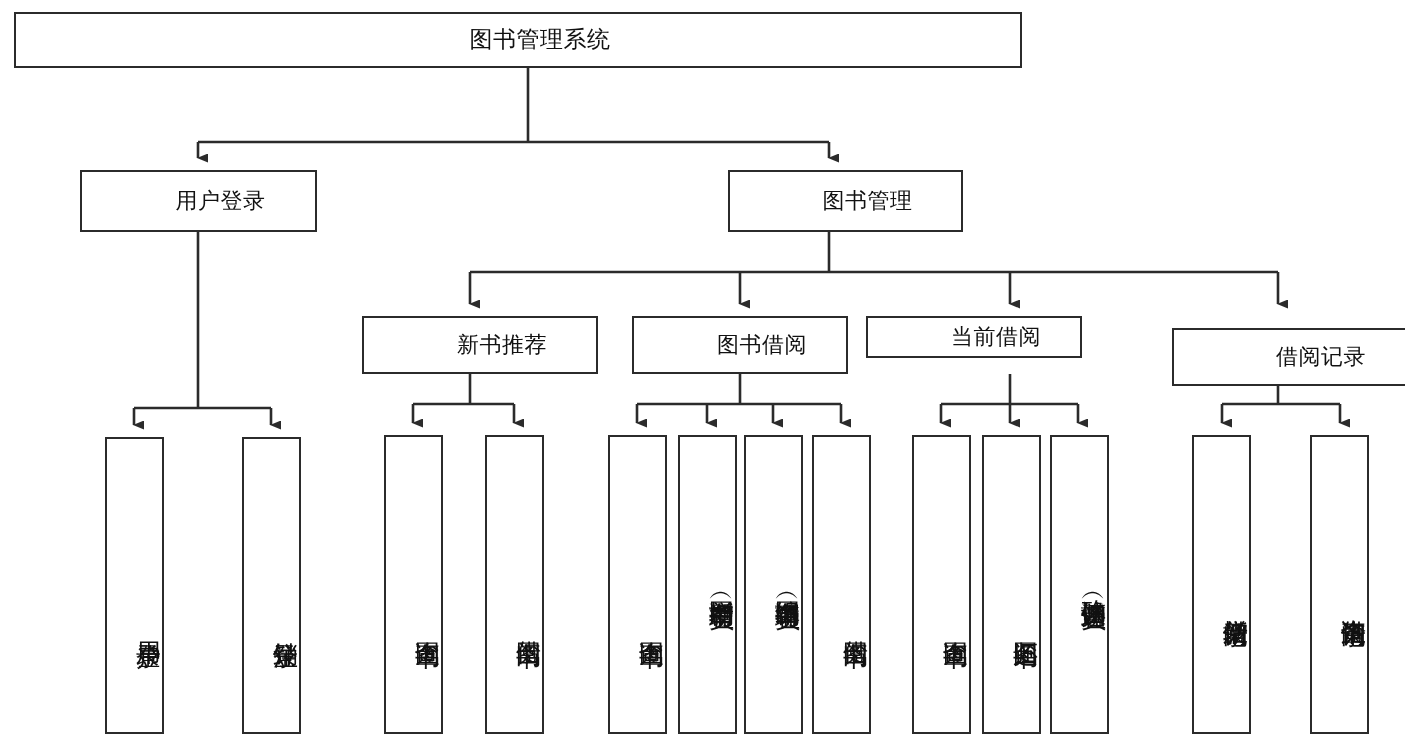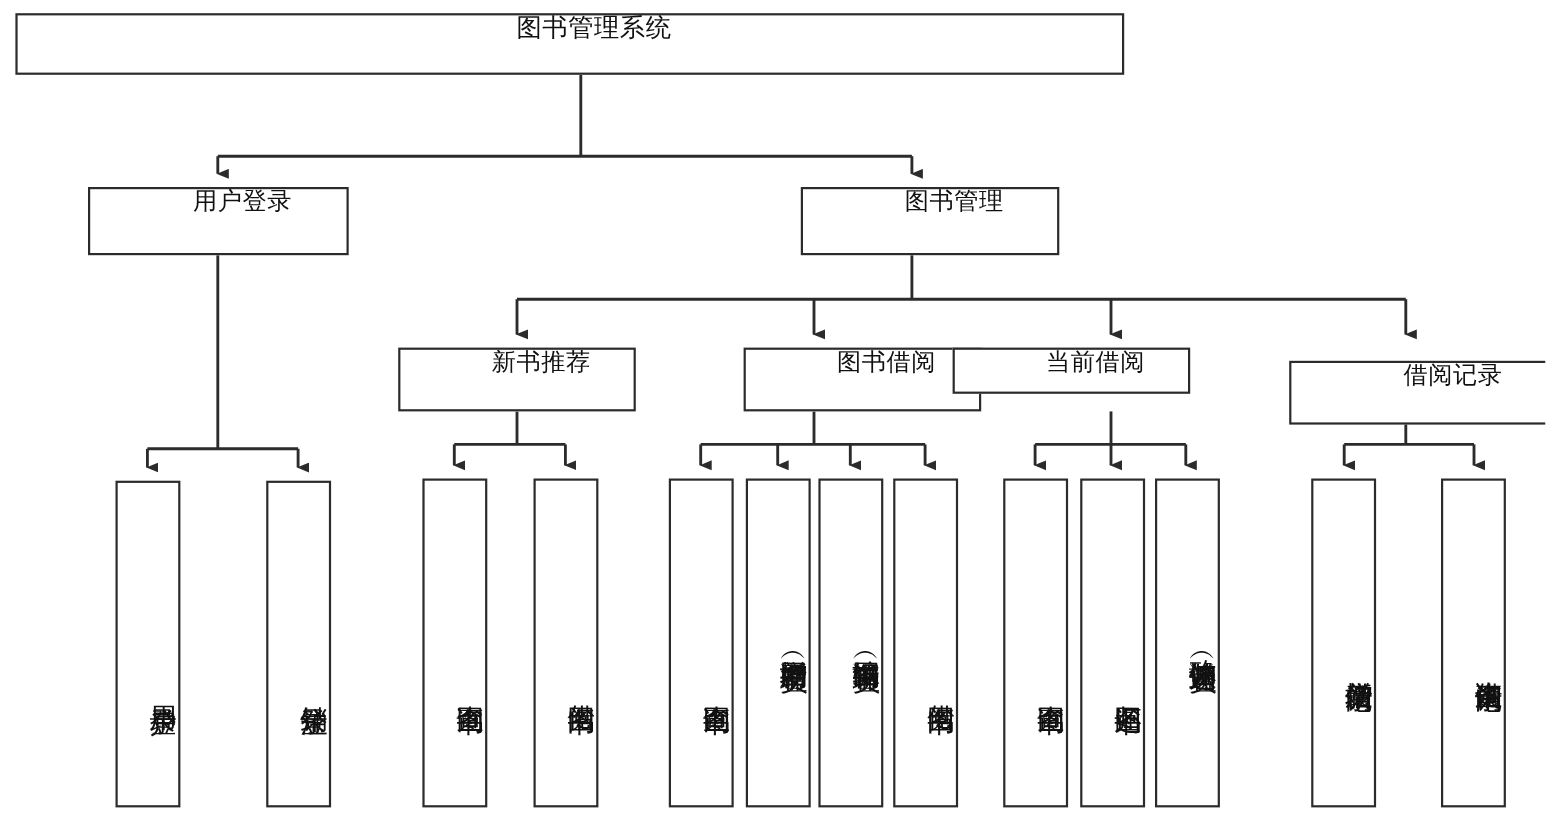--- a/index.html
+++ b/index.html
@@ -24,21 +24,21 @@
     width: 1405px;
     height: 747px;
     pointer-events: none;
   }
   .node {
     position: absolute;
     box-sizing: border-box;
     border: 2.5px solid #2b2b2b;
     background: #ffffff;
     display: flex;
-    align-items: flex-start;
+    align-items: center;
     justify-content: center;
     color: #111111;
     padding-left: 44px;
   }
   .node.horiz {
     font-size: 22px;
     letter-spacing: 0.5px;
     line-height: 1.1;
   }
   .node.root {
@@ -128,24 +128,24 @@
     <span>图书管理系统</span>
   </div>
 
   <div class="node horiz" style="left:80px; top:170px; width:237px; height:62px;">
     <span>用户登录</span>
   </div>
   <div class="node horiz" style="left:712px; top:170px; width:235px; height:62px;margin-left:16px;">
     <span>图书管理</span>
   </div>
 
-  <div class="node horiz" style="left:362px; top:316px; width:216px; height:58px;">
+  <div class="node horiz" style="left:362px; top:316px; width:236px; height:58px;font-family:Liberation Serif, serif;">
     <span>新书推荐</span>
   </div>
-  <div class="node horiz" style="left:632px; top:316px; width:216px; height:58px;margin-left:44px;">
+  <div class="node horiz" style="left:632px; top:316px; width:216px; height:58px;">
     <span>图书借阅</span>
   </div>
   <div class="node horiz" style="left:866px; top:316px; width:216px; height:42px;">
     <span>当前借阅</span>
   </div>
   <div class="node horiz" style="left:1172px; top:316px; width:254px; height:58px;margin-top:12px;">
     <span>借阅记录</span>
   </div>
 
   <div class="node vert" style="left:105px; top:437px; width:59px; height:297px; padding-top:80px;">

